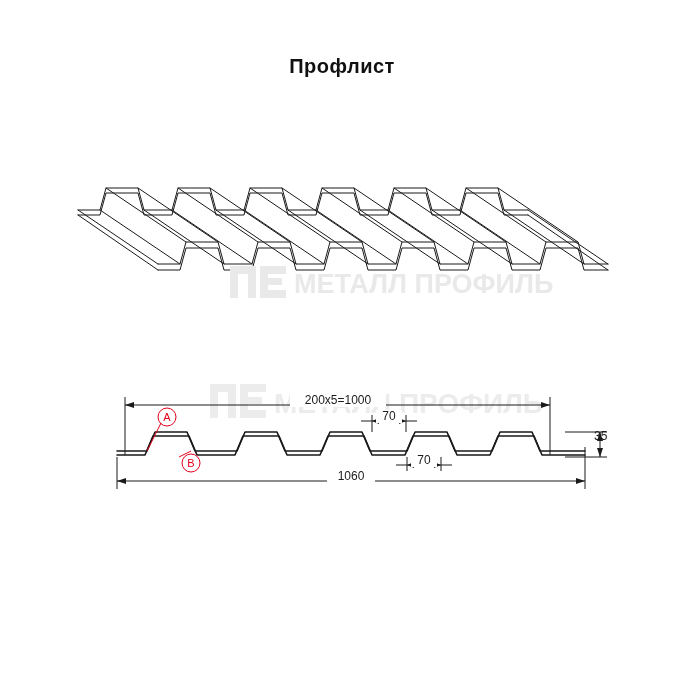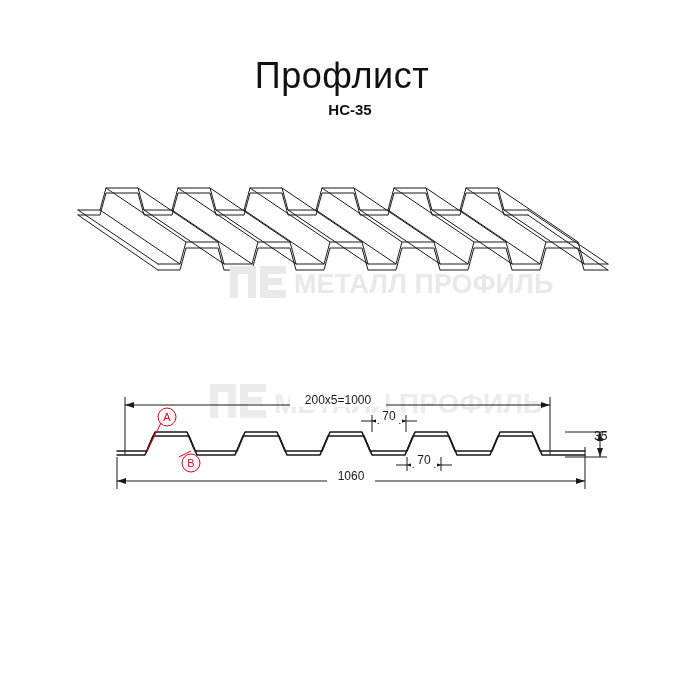--- a/index.html
+++ b/index.html
@@ -18,22 +18,22 @@
   .page {
     position: absolute;
     inset: 0;
   }
   .title {
     position: absolute;
     top: 55px;
     left: 0;
     width: 684px;
     text-align: center;
-    font-size: 36px;
-    font-weight: normal;
+    font-size: 20px;
+    font-weight: bold;
     letter-spacing: 0.5px;
     color: #111111;
   }
   .subtitle {
     position: absolute;
     top: 101px;
     left: 0;
     width: 700px;
     text-align: center;
     font-size: 15px;
@@ -82,21 +82,20 @@
     height: 62px;
   }
   svg { display: block; overflow: visible; }
 </style>
 </head>
 <body>
 
 <div class="page">
 
   <div class="title">Профлист</div>
-  <div class="subtitle">НС-35</div>
 
   <div class="iso-wrap">
     <svg width="580" height="160" viewBox="0 0 580 160">
       <g fill="none" stroke="#1a1a1a" stroke-width="1" stroke-linejoin="round" stroke-linecap="round">
 
         <path d="M18 50 L40 50 L46 28 L78 28 L84 50 L112 50 L118 28 L150 28 L156 50 L184 50 L190 28 L222 28 L228 50 L256 50 L262 28 L294 28 L300 50 L328 50 L334 28 L366 28 L372 50 L400 50 L406 28 L438 28 L444 50 L468 50"></path>
 
         <path d="M18 55 L40 55 L46 33 L78 33 L84 55 L112 55 L118 33 L150 33 L156 55 L184 55 L190 33 L222 33 L228 55 L256 55 L262 33 L294 33 L300 55 L328 55 L334 33 L366 33 L372 55 L400 55 L406 33 L438 33 L444 55 L468 55"></path>
 
         <path d="M98 104 L120 104 L126 82 L158 82 L164 104 L192 104 L198 82 L230 82 L236 104 L264 104 L270 82 L302 82 L308 104 L336 104 L342 82 L374 82 L380 104 L408 104 L414 82 L446 82 L452 104 L480 104 L486 82 L518 82 L524 104 L548 104"></path>

